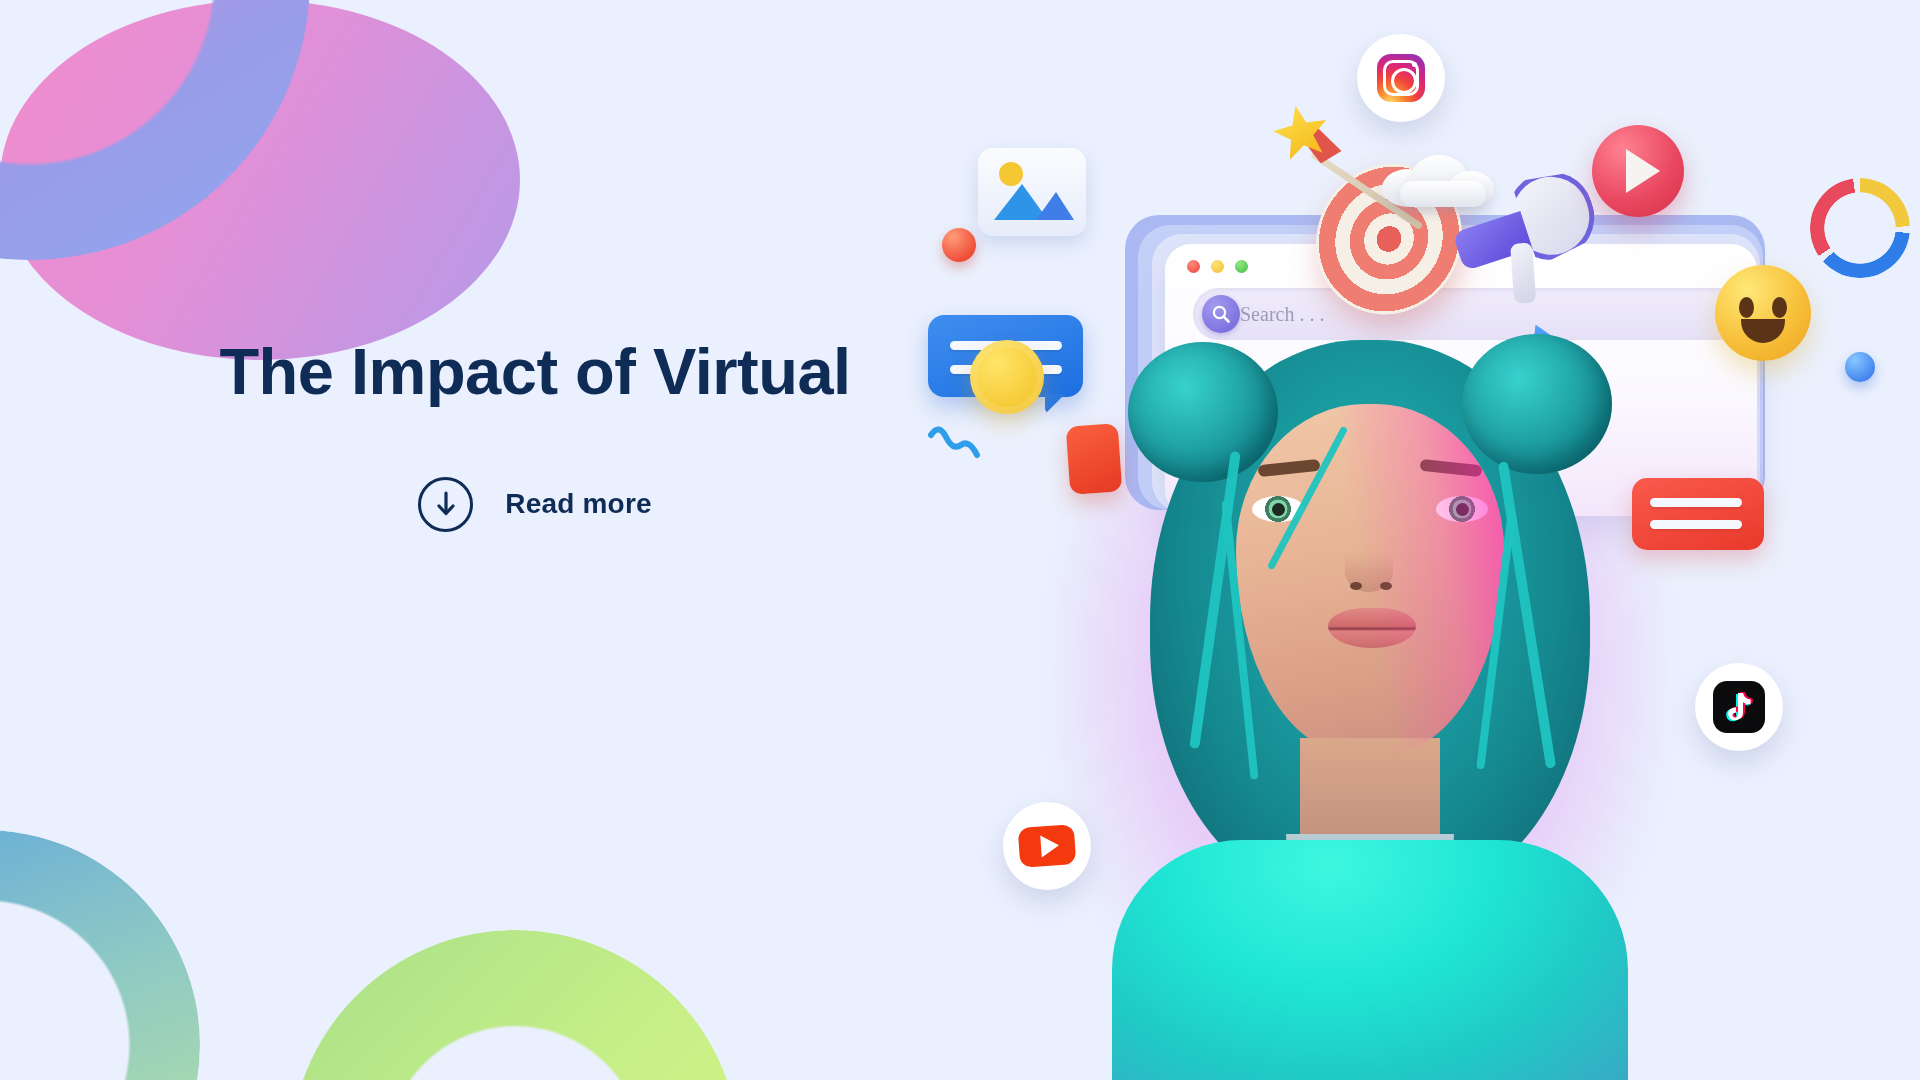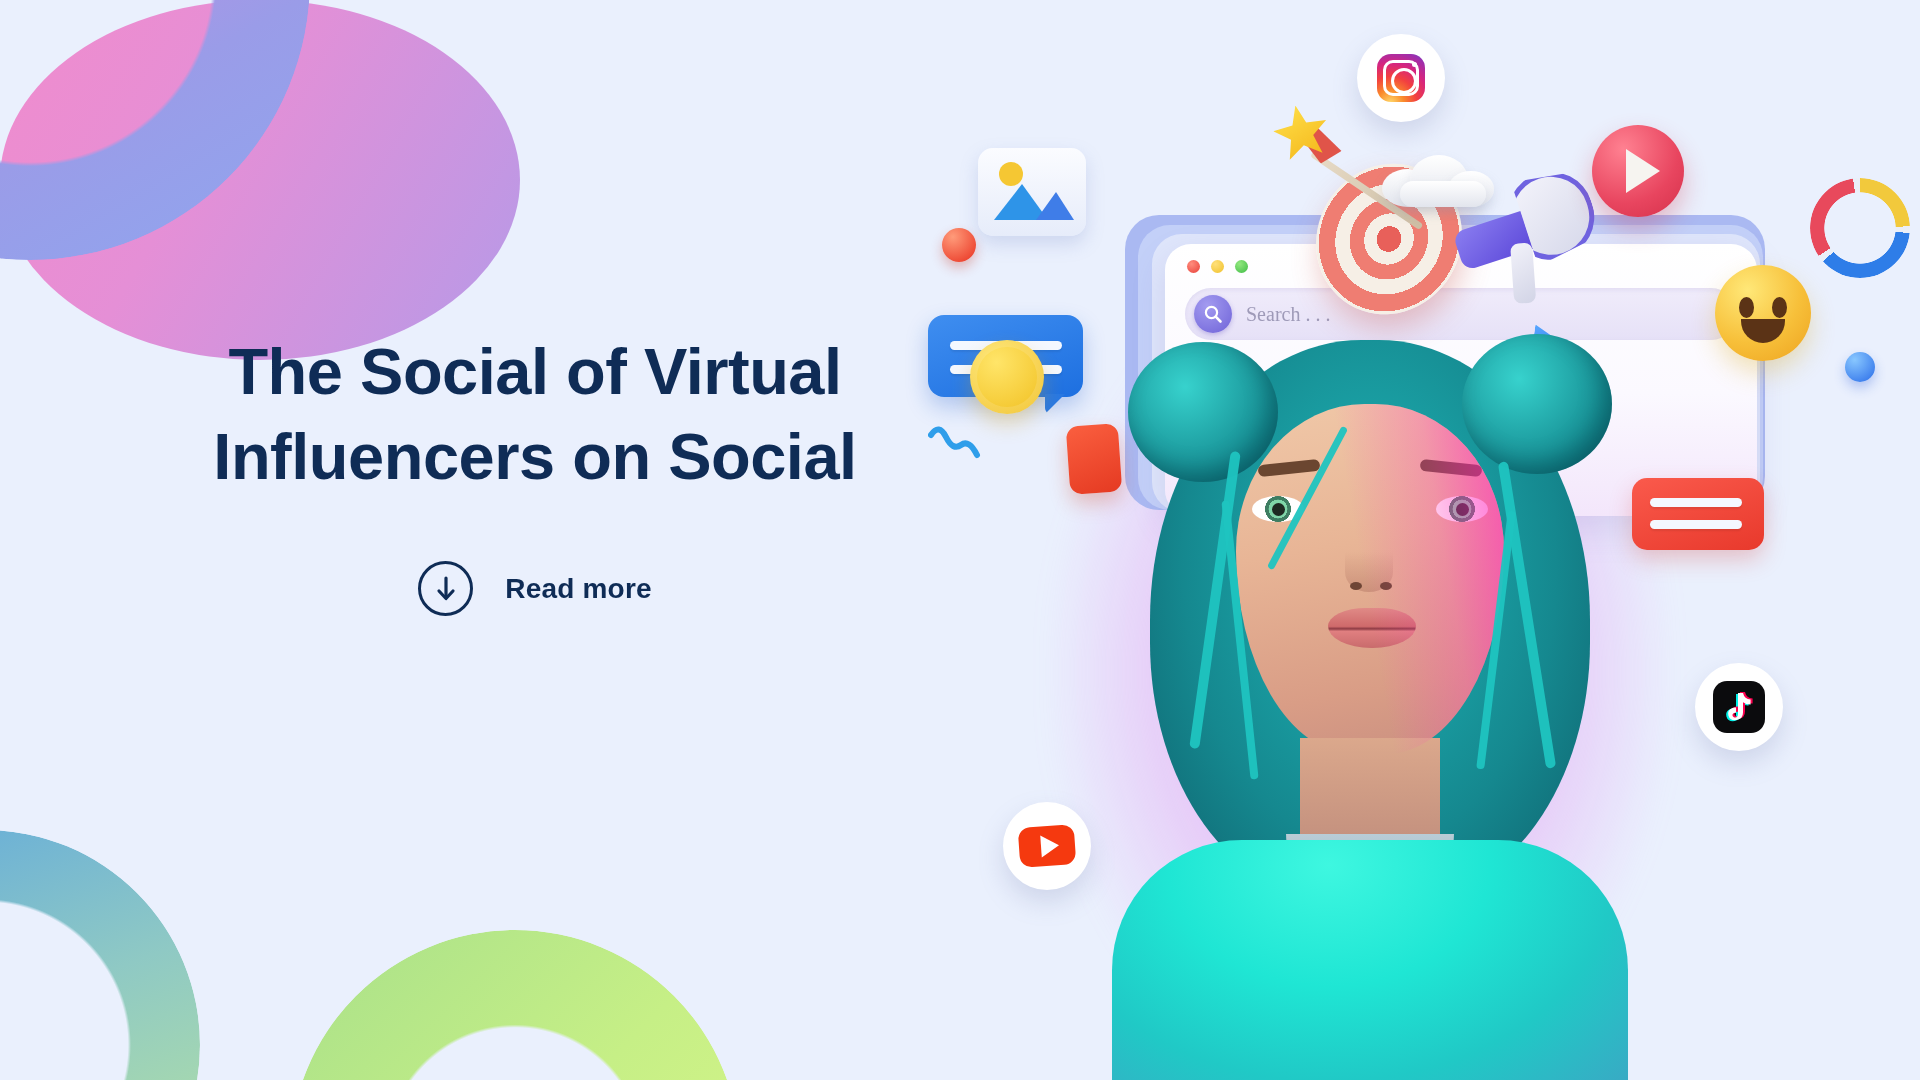--- a/index.html
+++ b/index.html
@@ -120,25 +120,25 @@
     box-shadow:0 14px 34px rgba(120,110,190,.18);
     overflow:hidden;
   }
   .win-dots { position:absolute; left:22px; top:16px; display:flex; gap:11px; }
   .dot { width:13px; height:13px; border-radius:50%; }
   .dot-r { background:radial-gradient(circle at 35% 30%,#ff8c7d,#e8413a); }
   .dot-y { background:radial-gradient(circle at 35% 30%,#ffe07a,#f0c12c); }
   .dot-g { background:radial-gradient(circle at 35% 30%,#92e87f,#3fbb45); }
 
   .searchbar {
-    position:absolute; left:20px; top:44px;
+    position:absolute; left:28px; top:44px;
     width:552px; height:52px;
     background:linear-gradient(180deg,#f0ecfb,#e6e1f7);
     border-radius:26px;
-    display:flex; align-items:center; gap:14px;
+    display:flex; align-items:center; 
     padding-left:9px;
     box-shadow:inset 0 2px 5px rgba(150,140,200,.18);
   }
   .search-ic {
     width:38px; height:38px; border-radius:50%;
     background:radial-gradient(circle at 35% 28%,#a39bf0,#6f63d8);
     display:flex; align-items:center; justify-content:center;
     flex:0 0 auto;
     box-shadow:0 2px 5px rgba(90,70,190,.3);
   }
@@ -420,22 +420,21 @@
 
 <div class="bg-layer">
   <div class="ring ring-topleft"></div>
   <div class="ring-toppink"></div>
   <div class="ring ring-bottomleft"></div>
   <div class="ring ring-bottomgreen"></div>
 </div>
 
 <div class="hero-text">
   <h1 class="headline">
-    <span class="line">The Social of Virtual</span>
-    <span class="line">Influencers on Social</span>
+    <span class="line">The Impact of Virtual</span>
   </h1>
 
   <div class="read-more">
     <span class="rm-circle">
       <svg width="24" height="28" viewBox="0 0 24 28">
         <path d="M12 3 L12 22" stroke="#0f2c56" stroke-width="3.2" stroke-linecap="round" fill="none"></path>
         <path d="M5 16 L12 23.5 L19 16" stroke="#0f2c56" stroke-width="3.2" stroke-linecap="round" stroke-linejoin="round" fill="none"></path>
       </svg>
     </span>
     <span class="rm-label">Read more</span>

